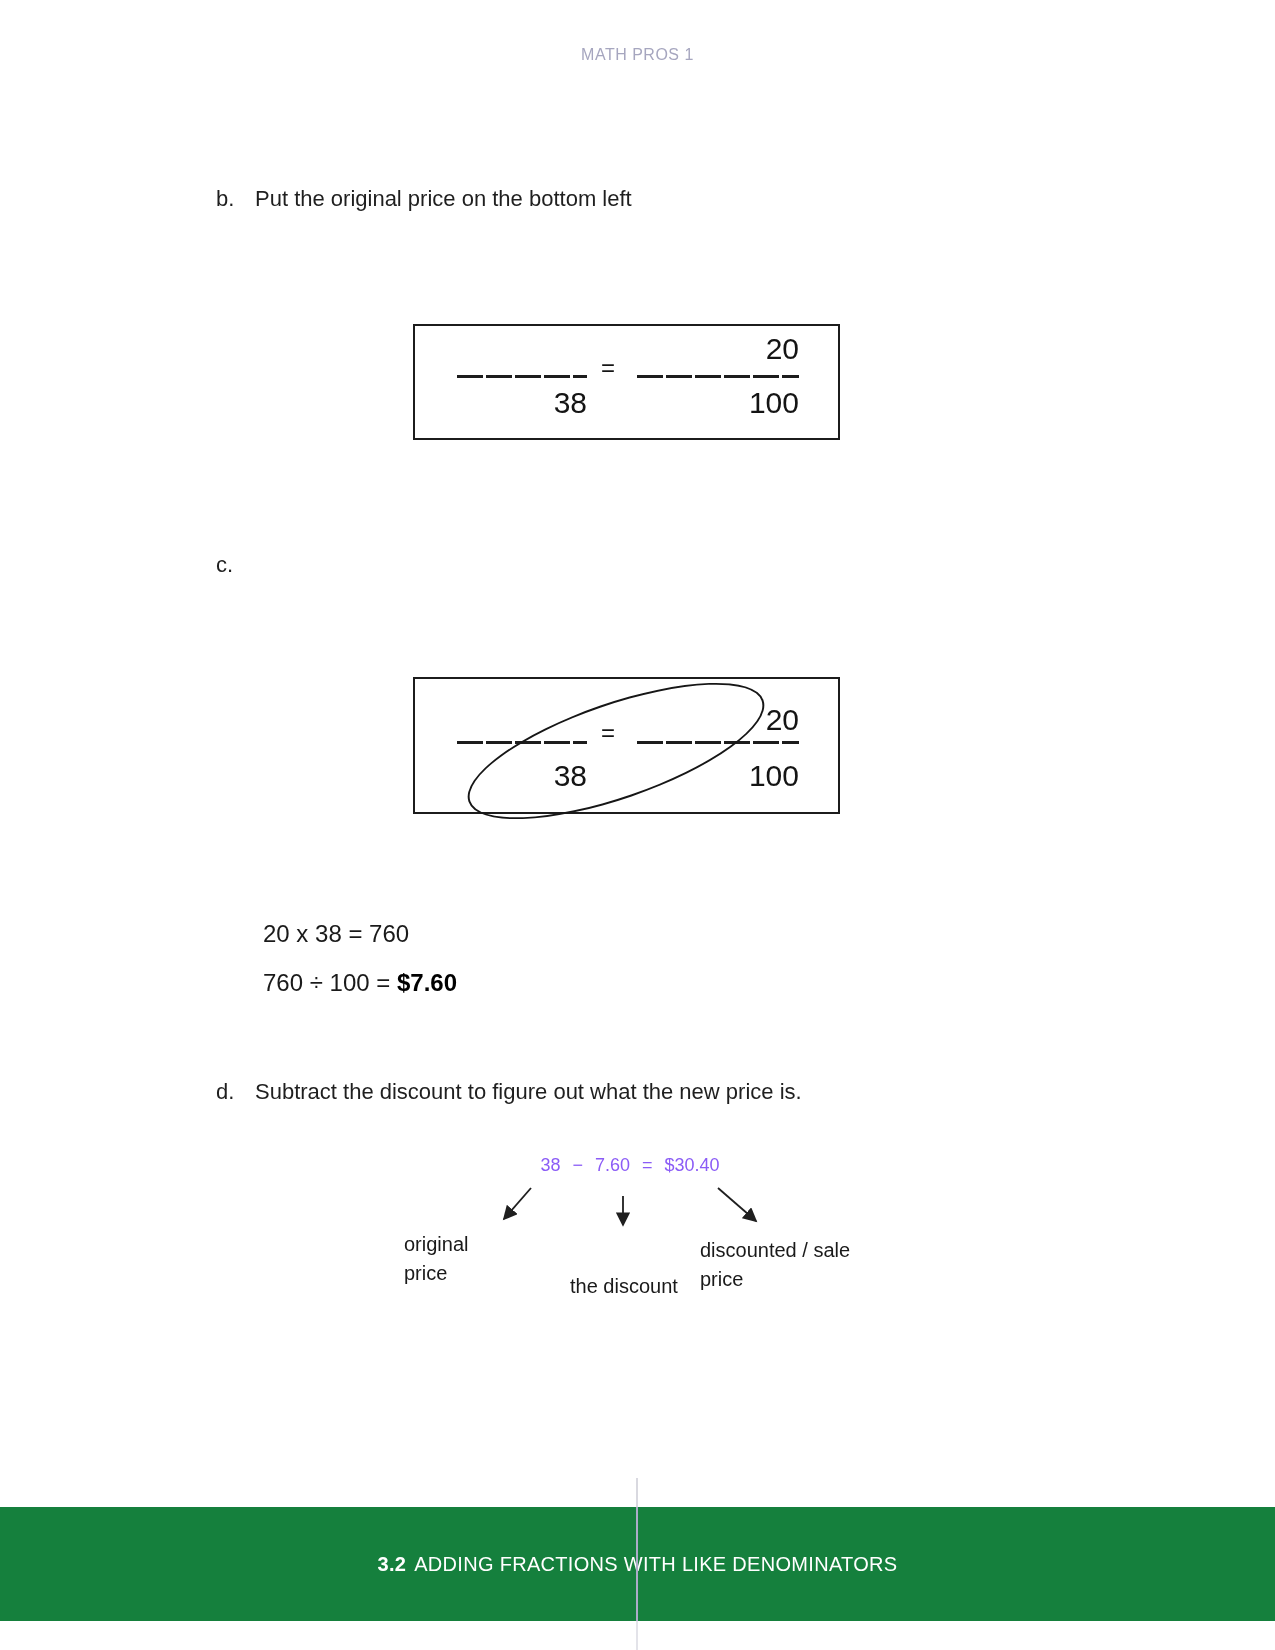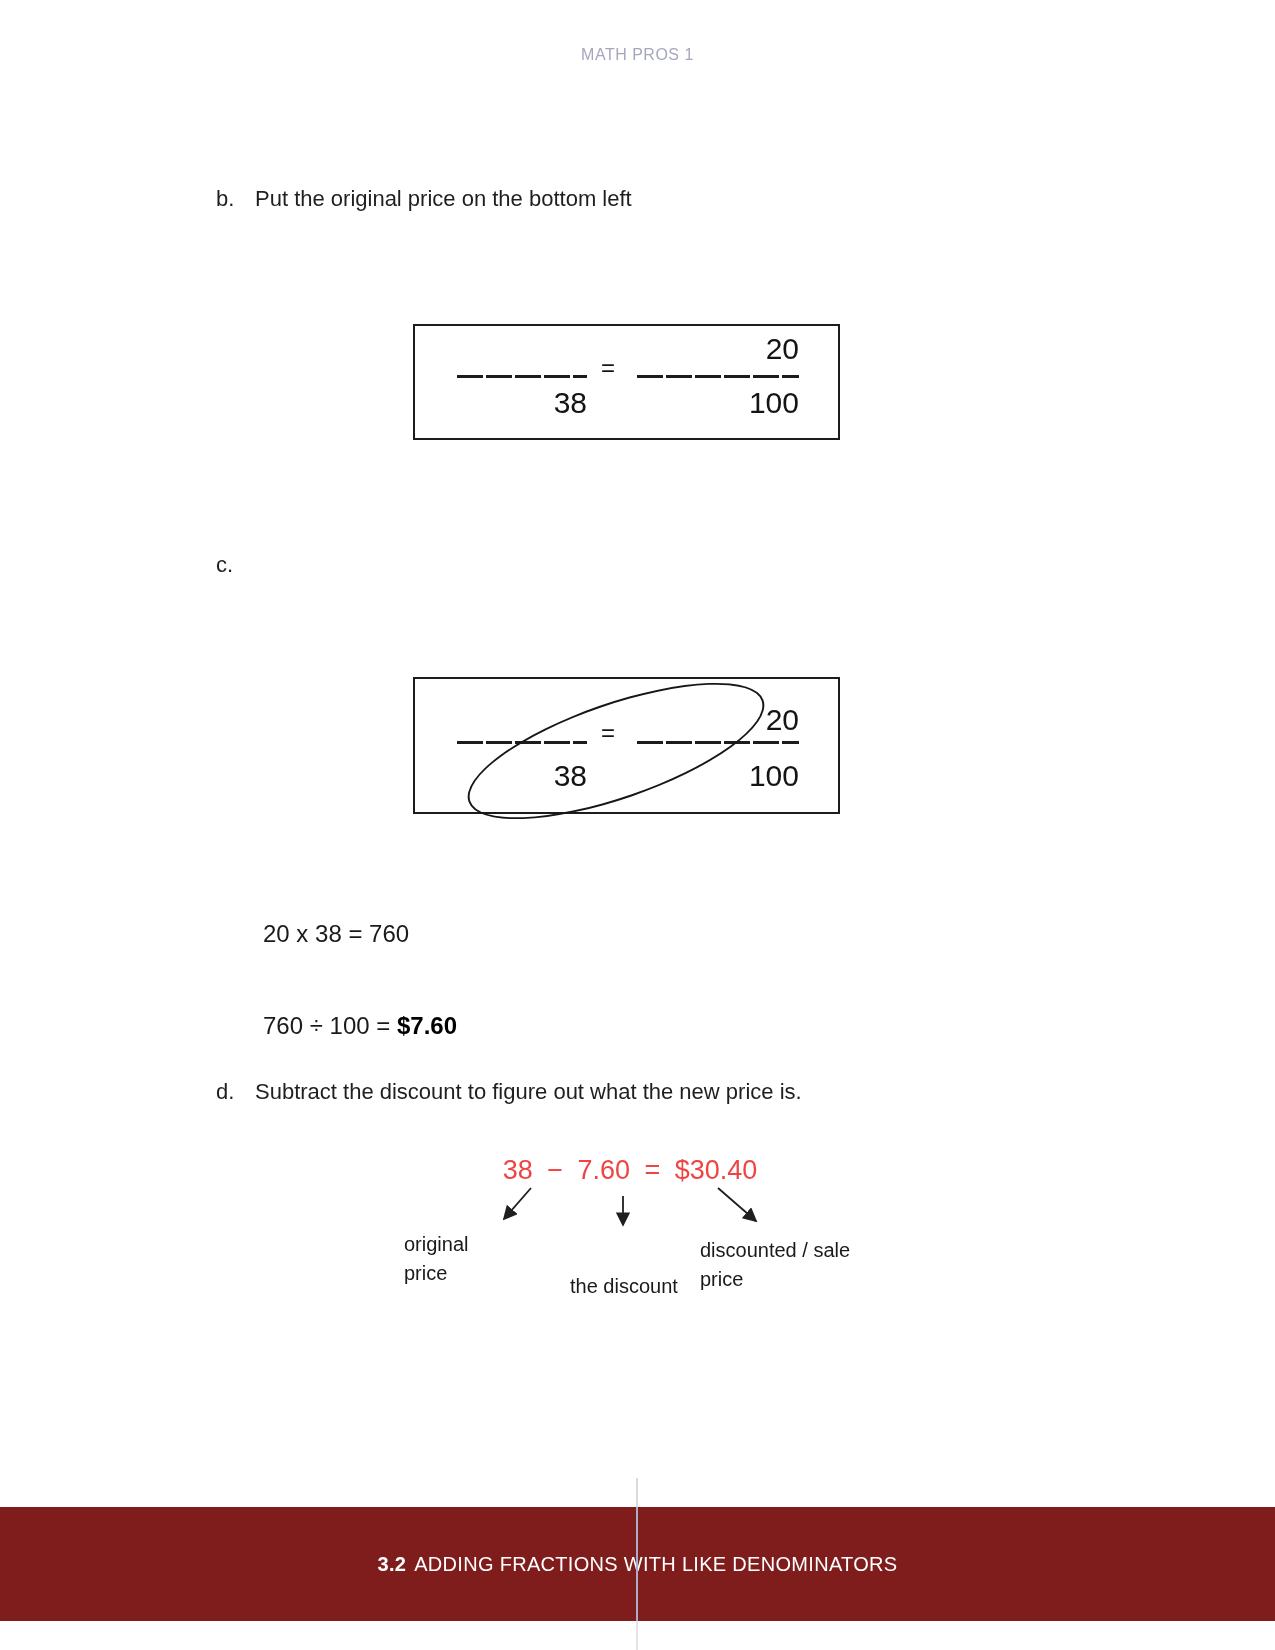--- a/index.html
+++ b/index.html
@@ -54,23 +54,23 @@
     width:312px; height:96px;
     border:2.5px solid #161616;
     border-radius:50%;
     transform:rotate(-19deg);
   }
   .workline { font-size:24px; color:#1a1a1a; }
   .workline b { font-weight:700; color:#000; }
   .equation {
     left:380px; top:1155px; width:500px;
     text-align:center;
-    font-size:27px;
+    font-size:18px;
     word-spacing:7px;
-    color:#ef4444;
+    color:#8b5cf6;
   }
   .eqlabel {
     text-align:left;
     font-size:20px;
     line-height:29px;
     color:#1a1a1a;
   }
   .footer-band {
     left:0; top:1507px; width:1275px; height:114px;
     display:flex; align-items:center; justify-content:center;
@@ -114,21 +114,21 @@
     <div class="fracnum" style="left:222px; top:24px; width:162px;">20</div>
     <div class="eqsign" style="left:186px; top:40px;">=</div>
     <div class="blank-line" style="left:42px; top:62px; width:130px;"></div>
     <div class="blank-line" style="left:222px; top:62px; width:162px;"></div>
     <div class="fracden" style="left:42px; top:80px; width:130px;">38</div>
     <div class="fracden" style="left:222px; top:80px; width:162px;">100</div>
     <div class="cross-ellipse"></div>
   </div>
 
   <div class="abs workline" style="left:263px; top:920px;">20 x 38 = 760</div>
-  <div class="abs workline" style="left:263px; top:1012px;"><span>760 ÷ 100 = </span><b>$7.60</b></div>
+  <div class="abs workline" style="left:263px; top:969px;"><span>760 ÷ 100 = </span><b>$7.60</b></div>
 
   <div class="abs step" style="left:216px; top:1079px; width:950px;">
     <span class="marker">d.</span>
     <span>Subtract the discount to figure out what the new price is.</span>
   </div>
 
   <div class="abs equation">38 − 7.60 = $30.40</div>
 
   <svg class="abs" style="left:480px; top:1180px;" width="300" height="52" viewBox="0 0 300 52">
     <defs>
@@ -139,20 +139,20 @@
     <line x1="51" y1="8" x2="24" y2="39" stroke="#1f1f1f" stroke-width="1.8" marker-end="url(#ah)"></line>
     <line x1="143" y1="16" x2="143" y2="45" stroke="#1f1f1f" stroke-width="1.8" marker-end="url(#ah)"></line>
     <line x1="238" y1="8" x2="276" y2="41" stroke="#1f1f1f" stroke-width="1.8" marker-end="url(#ah)"></line>
   </svg>
 
   <div class="abs eqlabel" style="left:404px; top:1230px; width:112px;">original price</div>
   <div class="abs eqlabel" style="left:570px; top:1236px; width:112px;margin-top:36px;">the discount</div>
   <div class="abs eqlabel" style="left:700px; top:1236px; width:172px;">discounted / sale price</div>
 
   <div class="abs vline vline-above"></div>
-  <div class="abs footer-band" style="background: #7f1d1d;">
+  <div class="abs footer-band" style="background: #15803d;">
     <span class="sect">3.2</span>
     <span>ADDING FRACTIONS WITH LIKE DENOMINATORS</span>
   </div>
   <div class="abs vline vline-band"></div>
   <div class="abs vline vline-below"></div>
 
 </div>
 
 </body></html>

